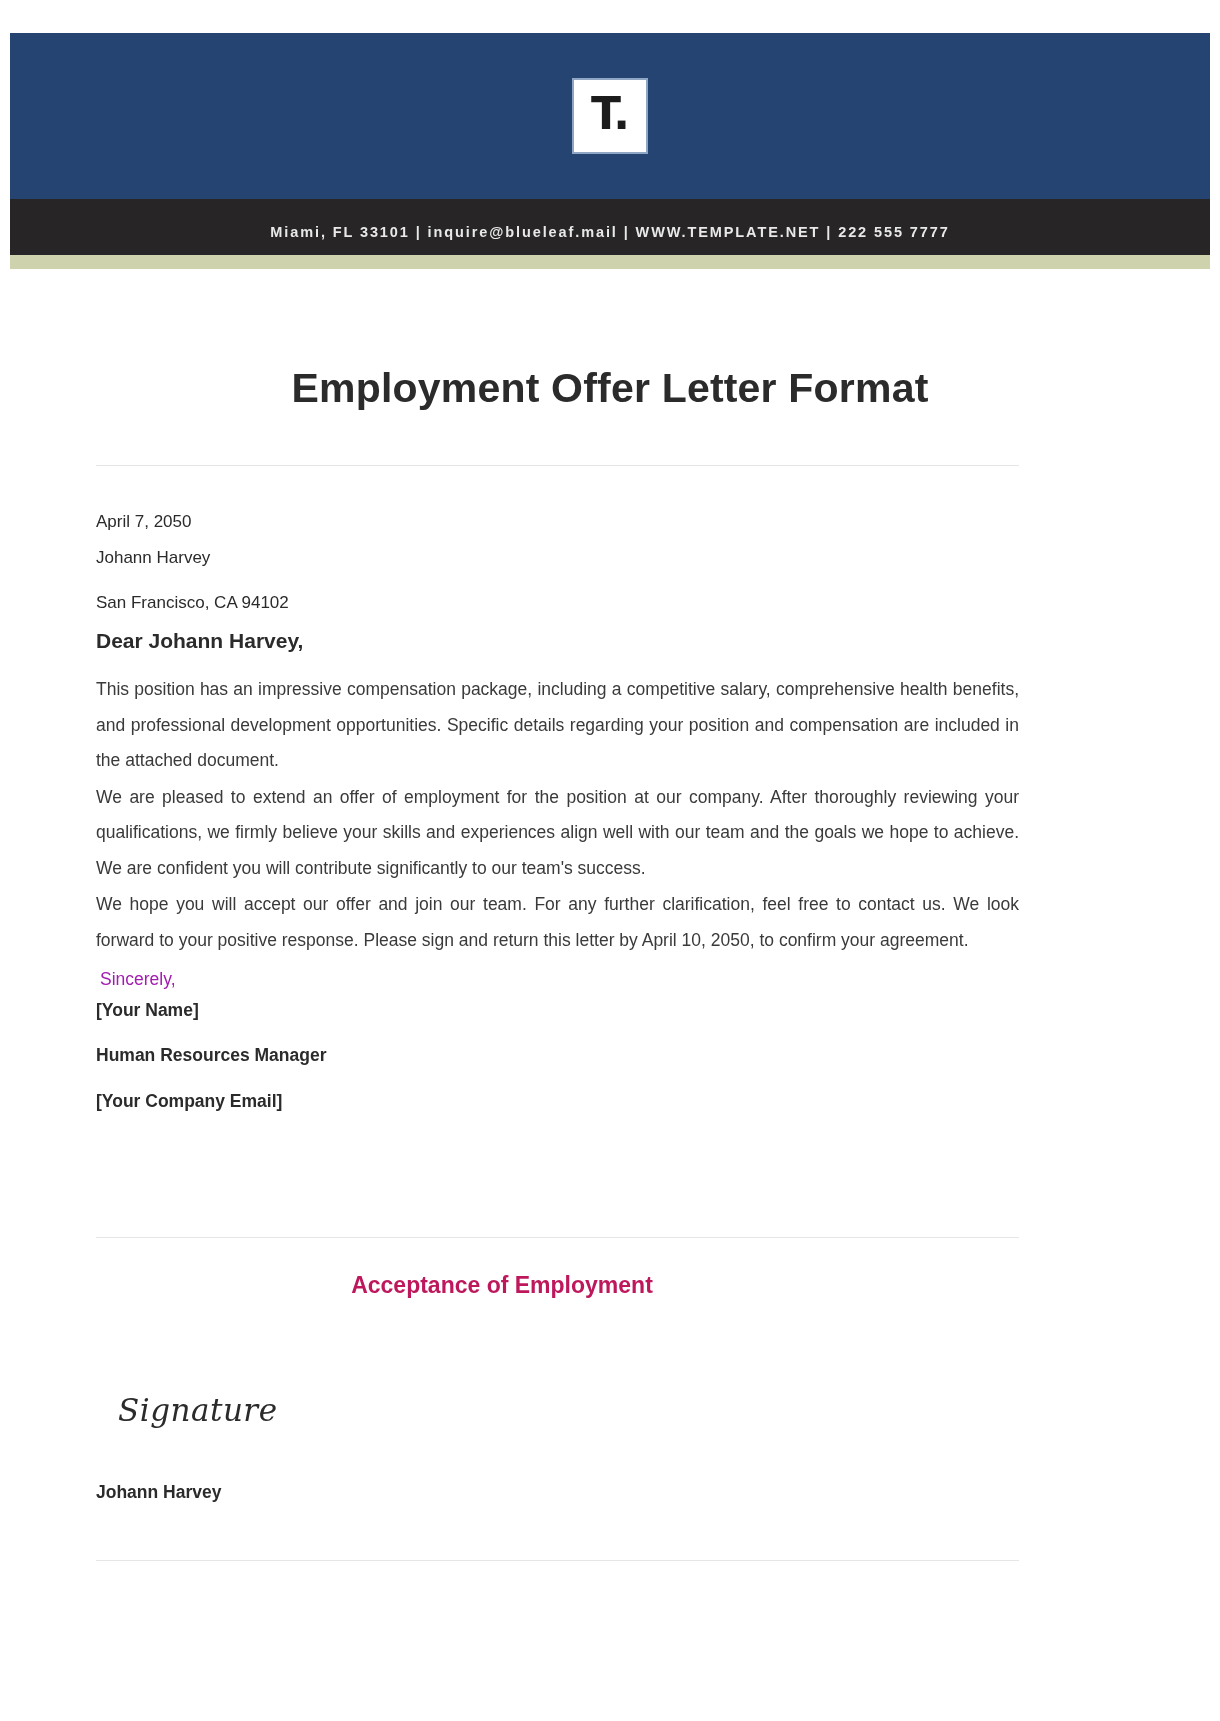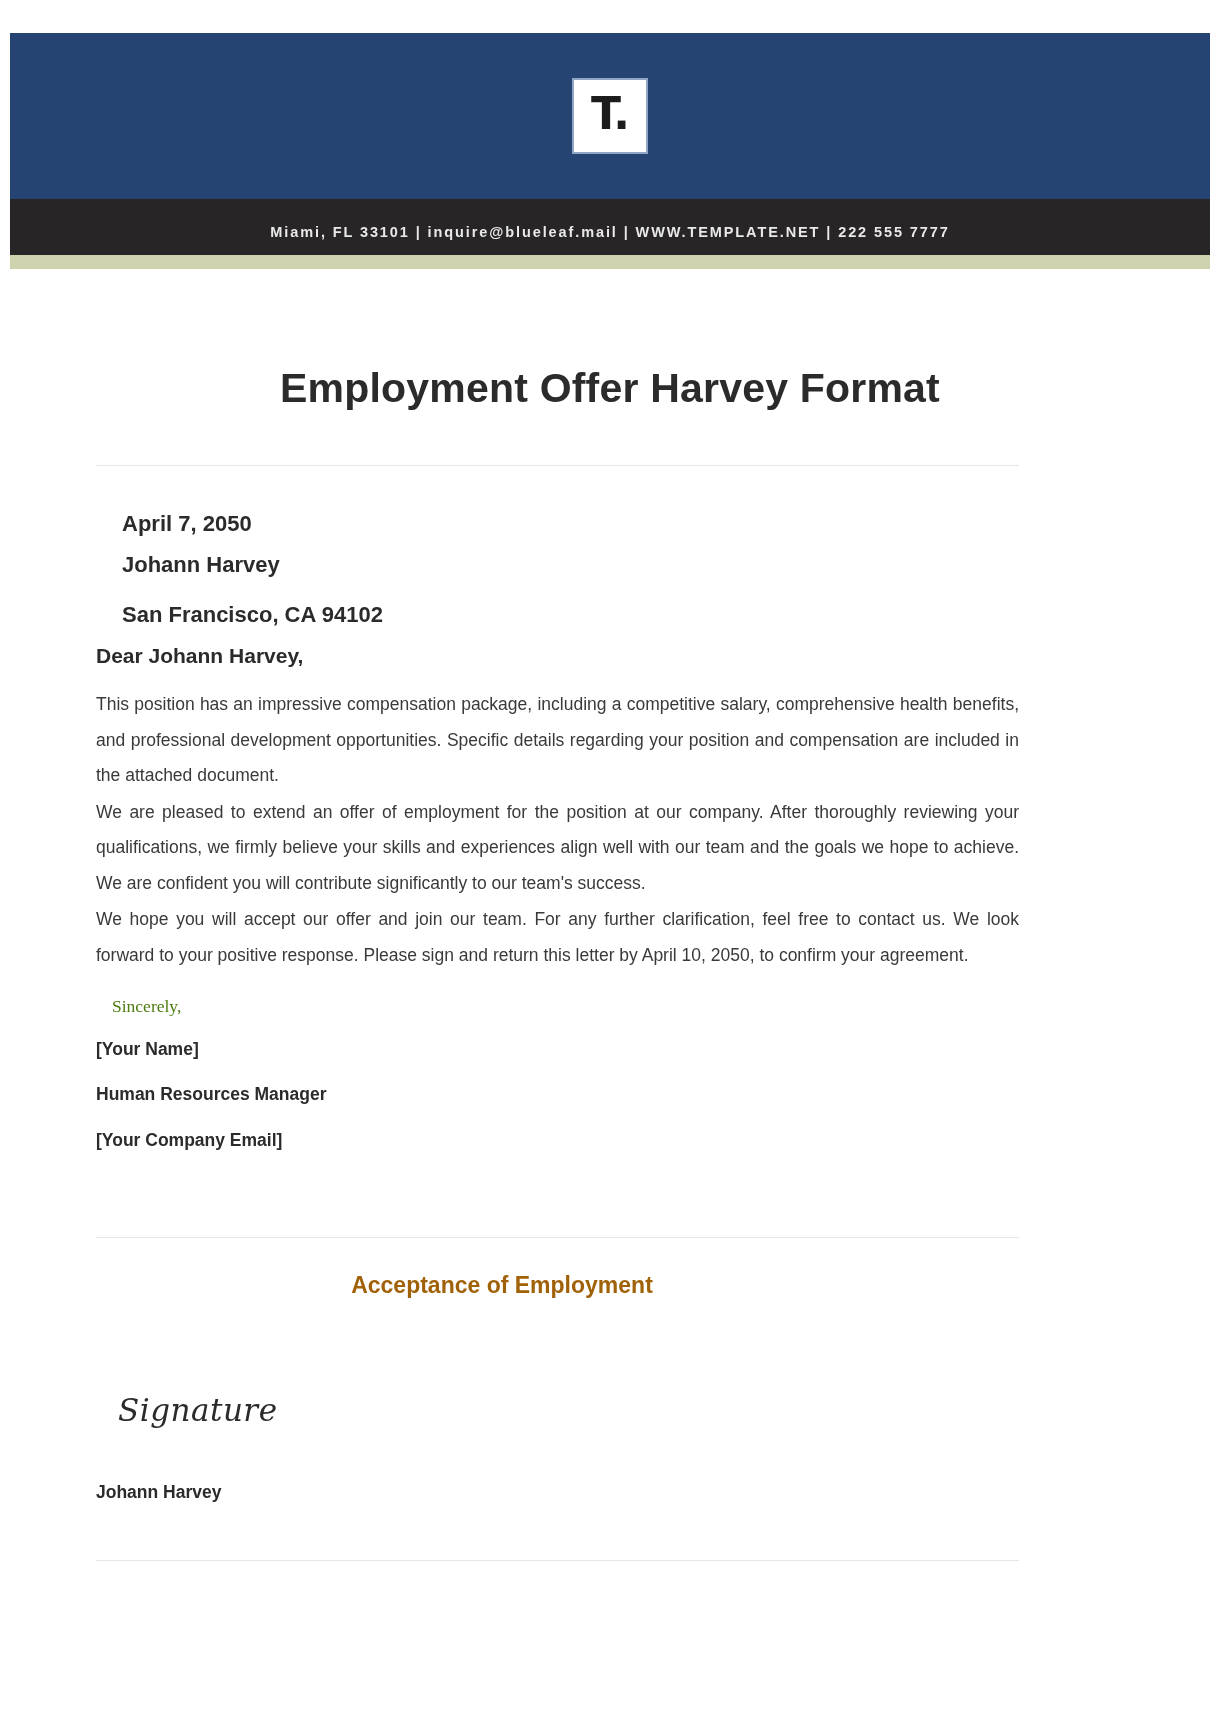--- a/index.html
+++ b/index.html
@@ -111,26 +111,25 @@
 
   
   .body-wrap {
     position: absolute;
     top: 513px;
     left: 96px;
     width: 923px;
   }
 
   .meta-line {
-    font-size: 22px;
-    font-weight: 700;
+    font-size: 17px;
+    font-weight: 400;
     color: #2b2b2b;
     line-height: 1;
     margin-bottom: 19px;
-    margin-left: 26px;
   }
   .meta-gap { margin-bottom: 28px; }
 
   .salutation {
     font-size: 21px;
     font-weight: 700;
     color: #2b2b2b;
     line-height: 1;
     margin-bottom: 21px;
   }
@@ -141,44 +140,43 @@
     color: #3a3a3a;
     line-height: 35.5px;
     text-align: justify;
     text-justify: inter-word;
     margin: 0 0 1px 0;
   }
 
   .closing {
     font-size: 17.5px;
     font-weight: 400;
-    color: #4d7c0f;
+    color: #a21caf;
     line-height: 35.5px;
-    margin: 16px;
-    font-family: Liberation Serif, serif;
+    margin: 4px;
   }
 
   .sig-line {
     font-size: 17.5px;
     font-weight: 700;
     color: #2b2b2b;
     line-height: 1;
   }
   .sig-line.spaced { margin-top: 28px; }
 
   
   .acceptance-title {
     position: absolute;
     top: 1272px;
     left: 0;
     width: 1004px;
     text-align: center;
     font-size: 23px;
     font-weight: 700;
-    color: #a16207;
+    color: #be185d;
   }
 
   .acceptance-text {
     position: absolute;
     top: 1325px;
     left: 96px;
     width: 923px;
     font-size: 17.5px;
     font-weight: 400;
     color: #3a3a3a;
@@ -219,21 +217,21 @@
       <span class="logo-mark">T.</span>
     </div>
   </div>
 
   <div class="contact-band">
     <span class="contact-text">Miami, FL 33101 | inquire@blueleaf.mail | WWW.TEMPLATE.NET | 222 555 7777</span>
   </div>
 
   <div class="accent-band"></div>
 
-  <div class="doc-title">Employment Offer Harvey Format</div>
+  <div class="doc-title">Employment Offer Letter Format</div>
 
   <div class="rule rule-top"></div>
 
   <div class="body-wrap">
 
     <div class="meta-line">April 7, 2050</div>
 
     <div class="meta-line meta-gap">Johann Harvey</div>
 
     <div class="meta-line">San Francisco, CA 94102</div>

